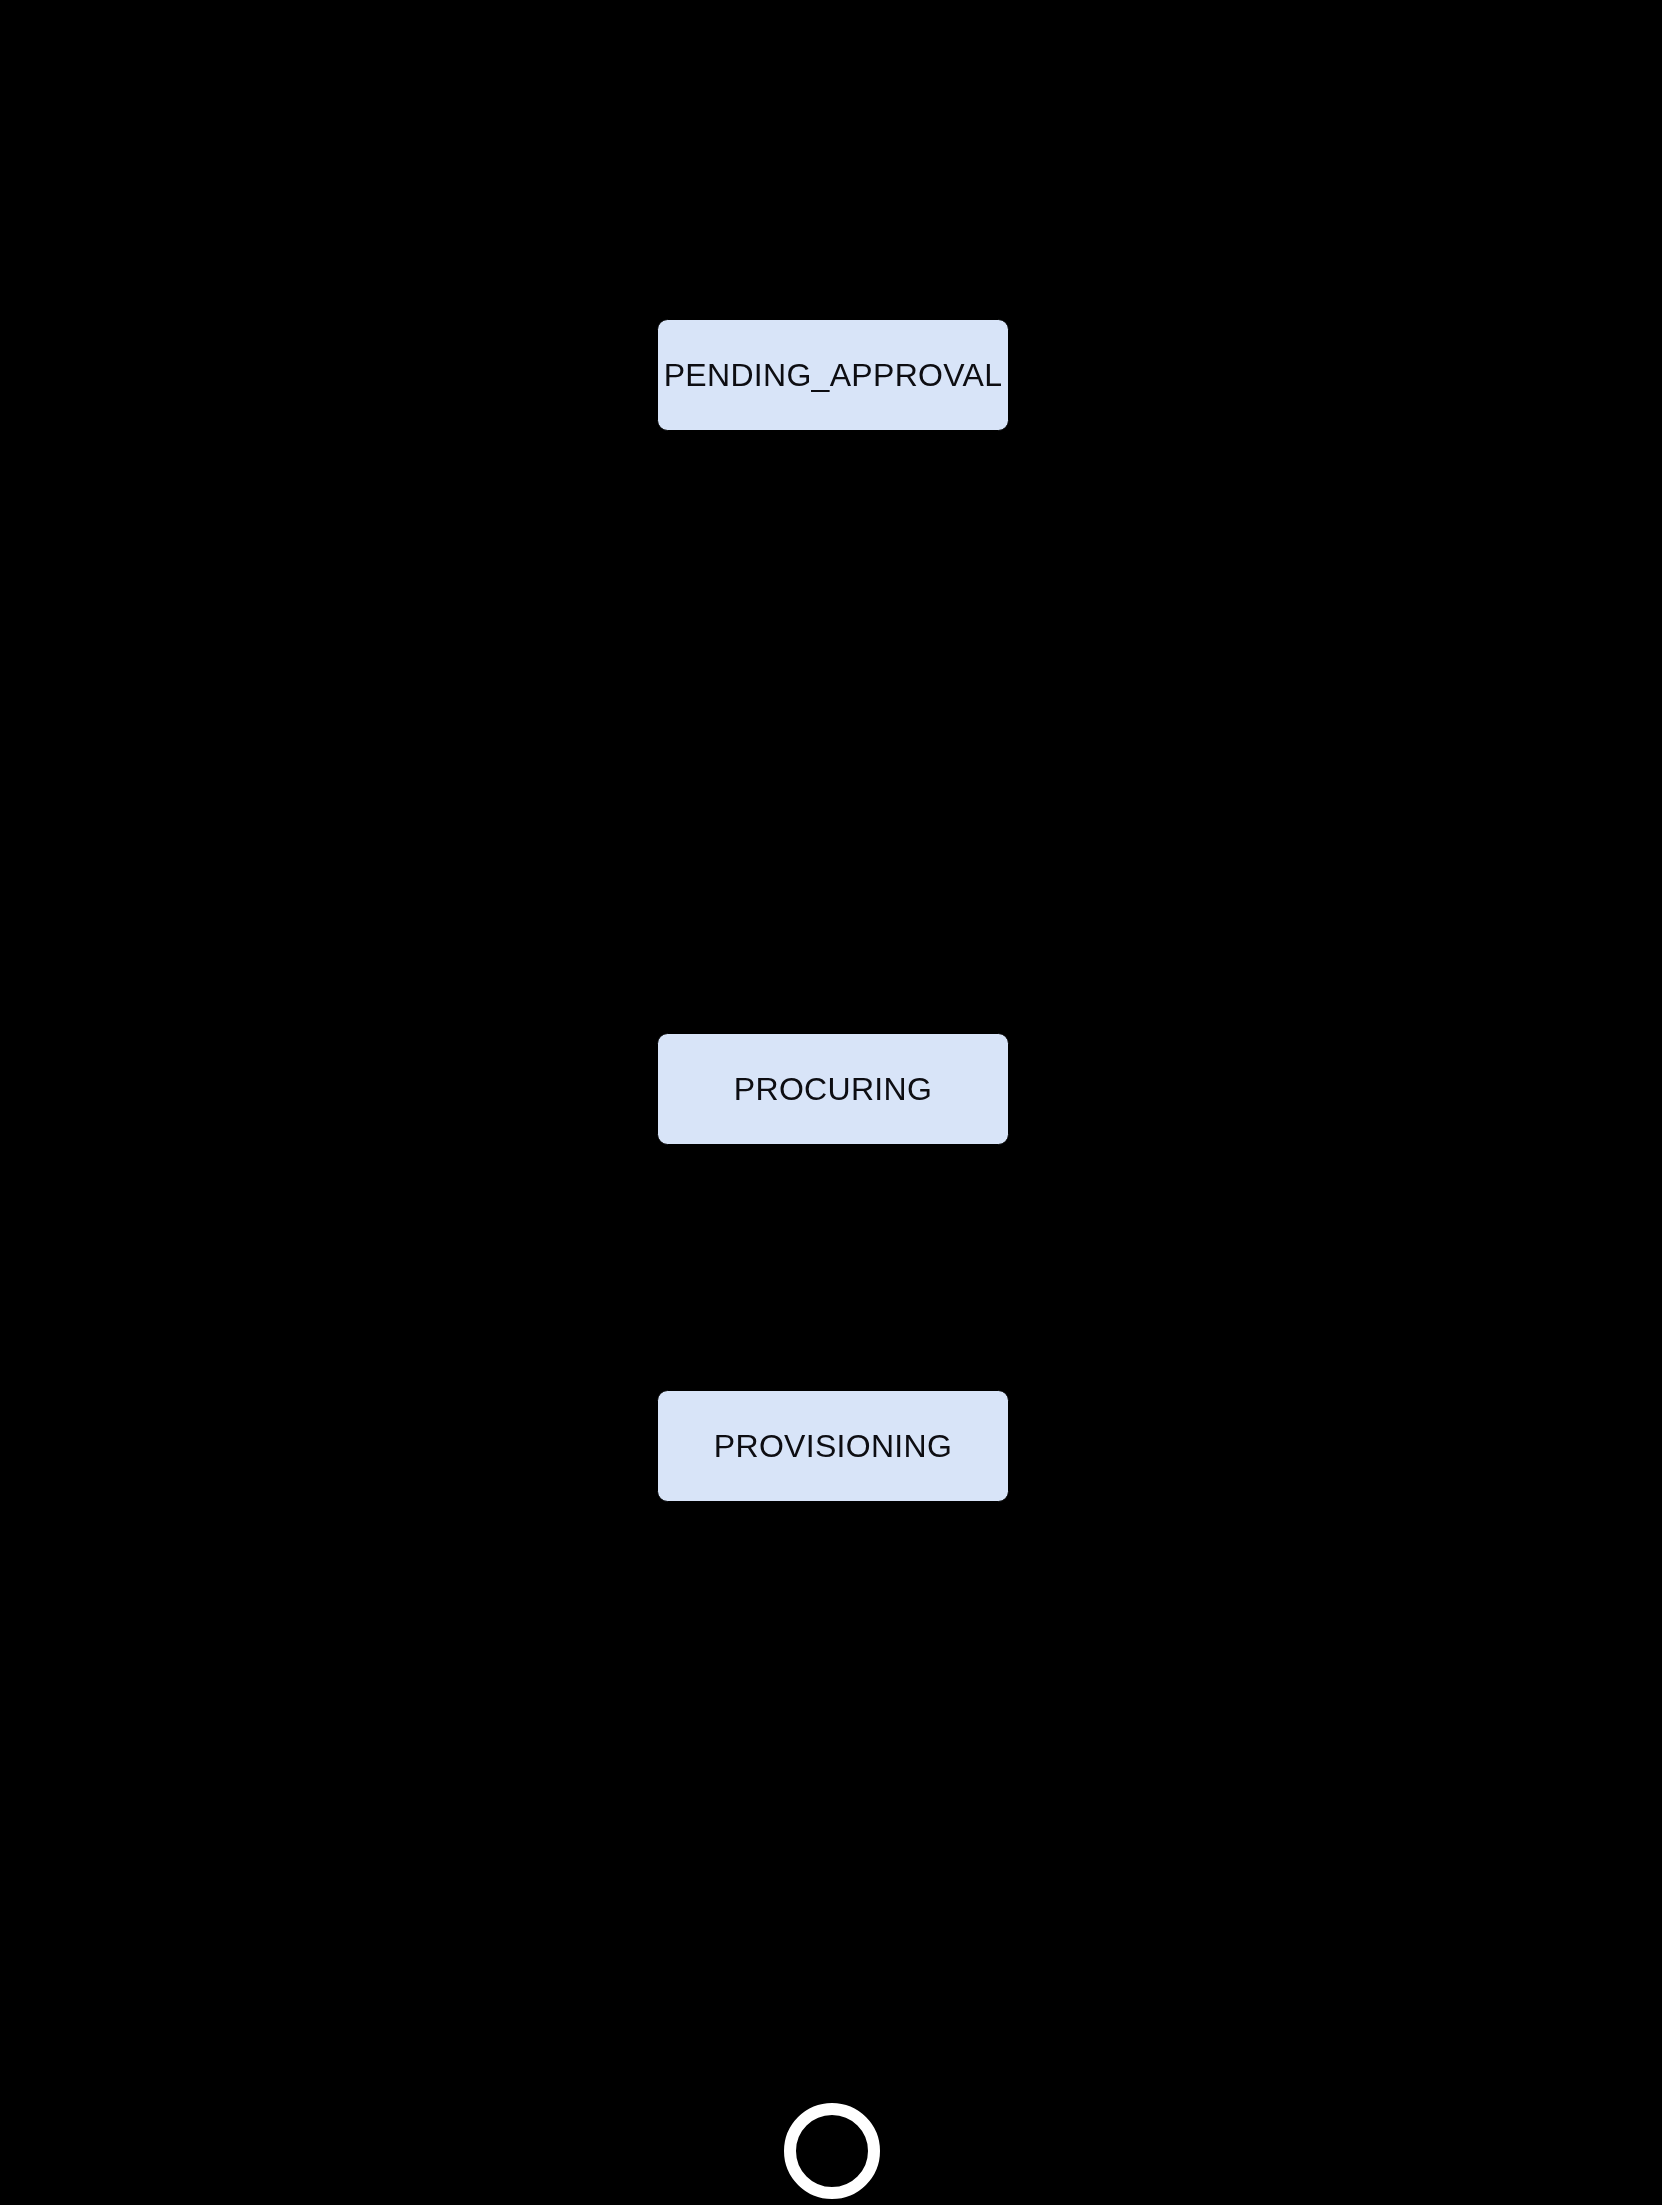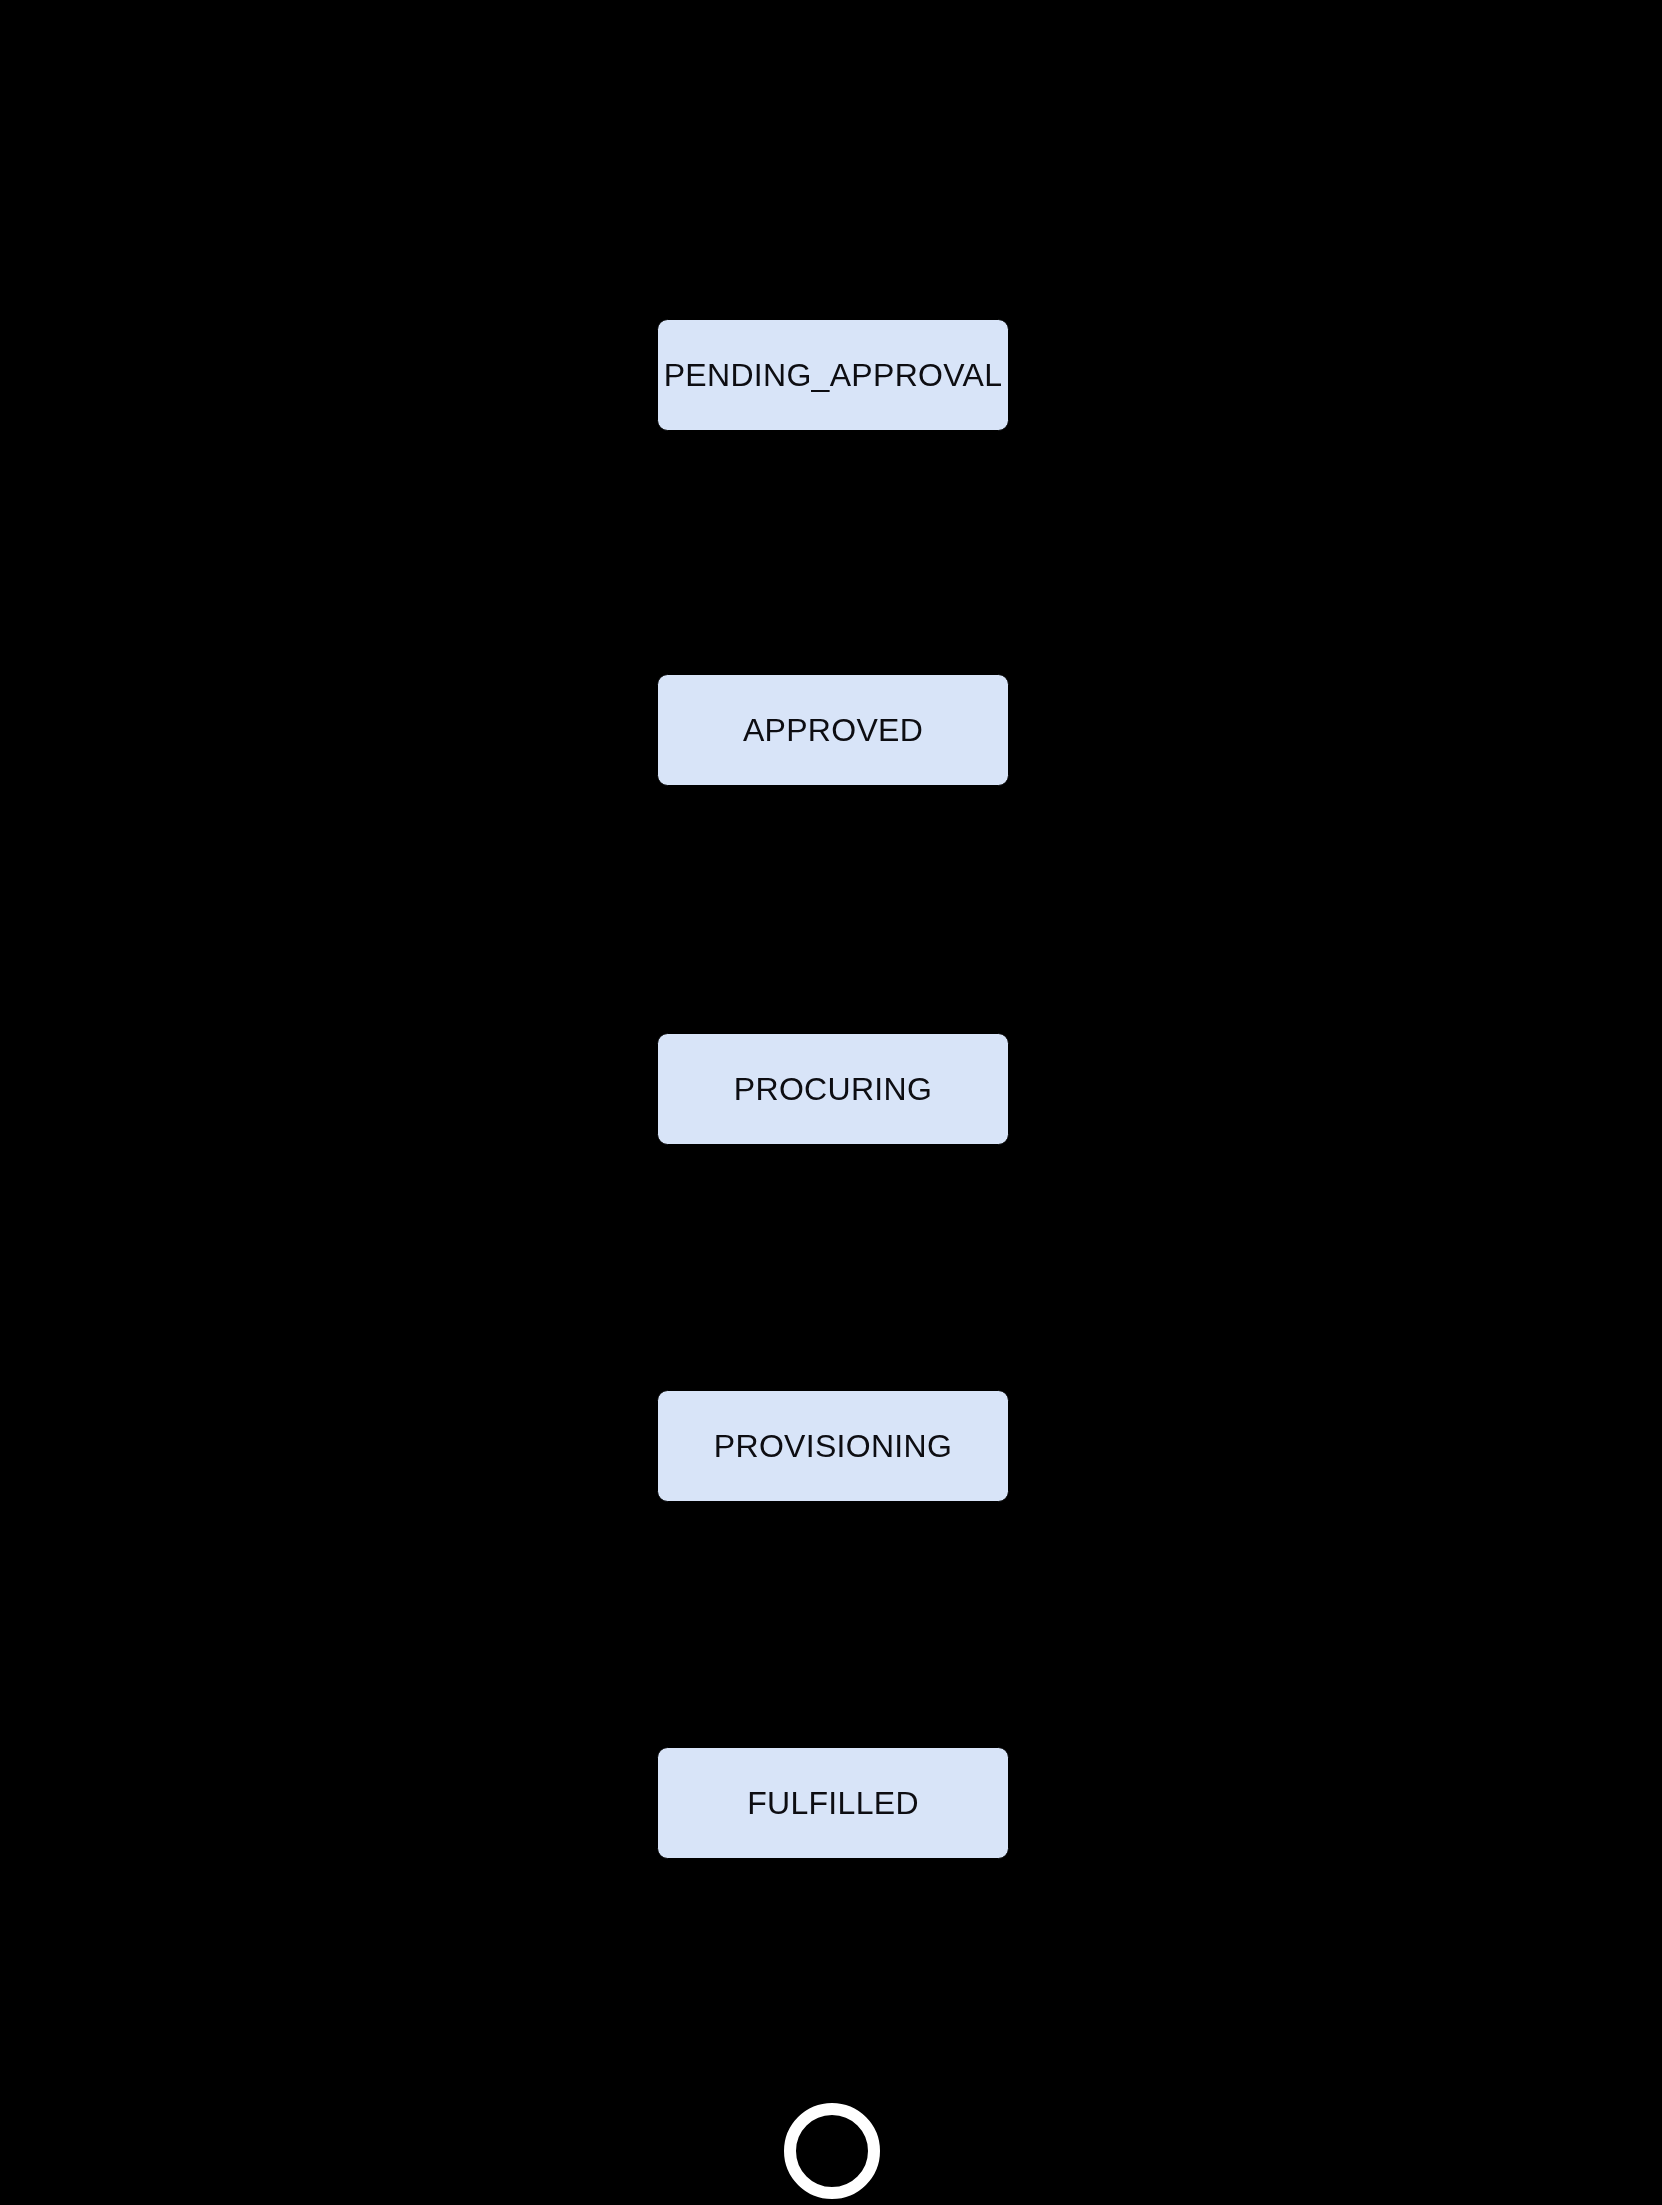--- a/index.html
+++ b/index.html
@@ -52,32 +52,26 @@
 </style>
 </head>
 <body>
 
 <div class="canvas">
 
   <div class="node node--1">
     <span class="node-label">PENDING_APPROVAL</span>
   </div>
 
-  <div class="node node--2">
-    <span class="node-label">APPROVED</span>
-  </div>
 
   <div class="node node--4">
     <span class="node-label">PROVISIONING</span>
   </div>
 
   <div class="node node--3">
     <span class="node-label">PROCURING</span>
   </div>
 
-  <div class="node node--5">
-    <span class="node-label">FULFILLED</span>
-  </div>
 
   <div class="final-ring"></div>
 
 </div>
 
 
 </body></html>

